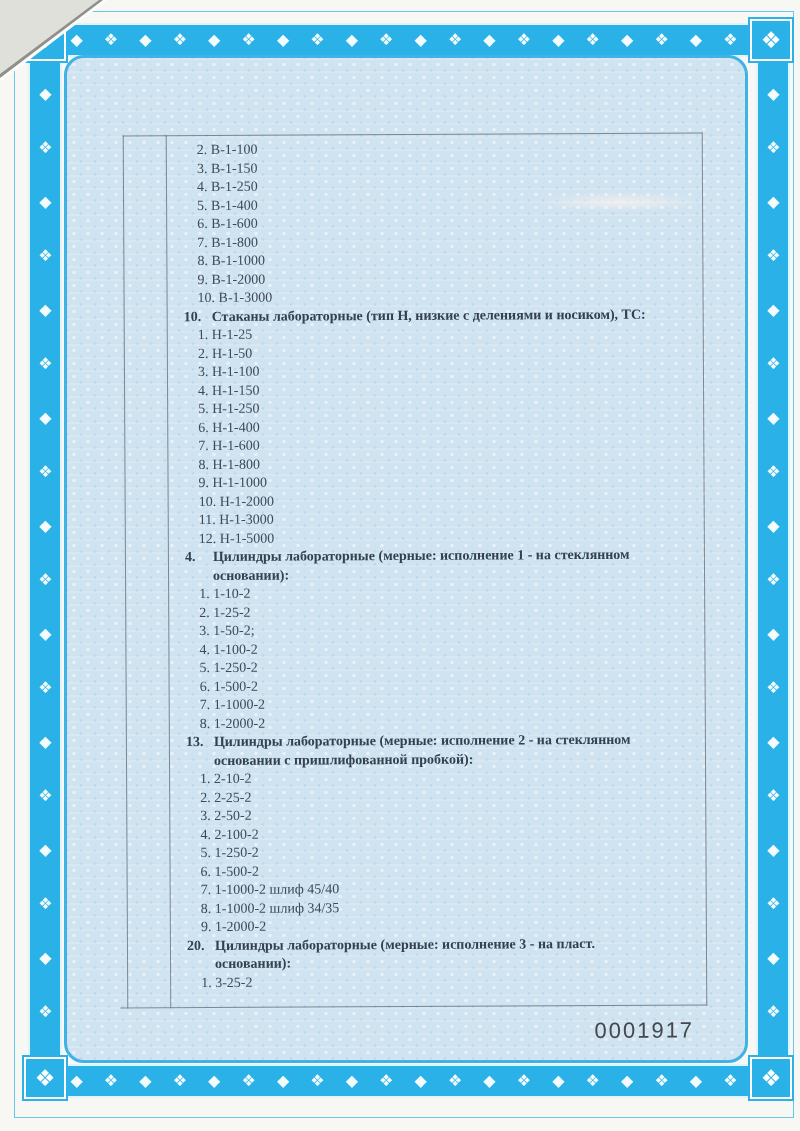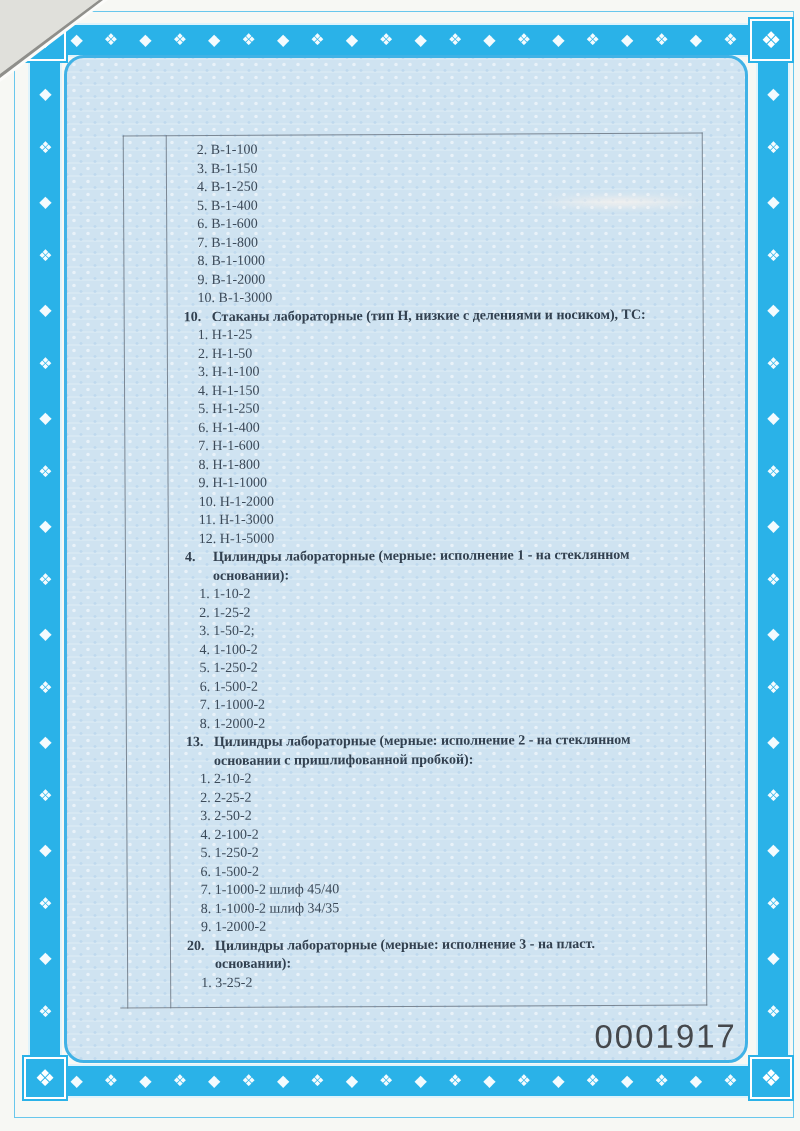--- a/index.html
+++ b/index.html
@@ -52,21 +52,21 @@
     background-position:0 0,7px 6px,0 0;
   }
   
   .sheet{
     position:absolute;left:0;top:0;width:800px;height:1131px;
     transform:rotate(-0.3deg);transform-origin:400px 570px;z-index:4;
   }
   .tline{position:absolute;background:var(--table-line);opacity:.8;}
   .serial{
     position:absolute;left:592px;top:1019px;
-    font-family:"Liberation Sans",sans-serif;font-size:33px;
+    font-family:"Liberation Sans",sans-serif;font-size:22px;
     color:var(--serial);letter-spacing:2px;z-index:5;
   }
   
   .list{
     position:absolute;left:185px;top:140px;width:472px;
     font-size:14px;line-height:18.5px;color:var(--text);
   }
   .sec-header{display:flex;font-weight:bold;color:var(--heading);}
   .sec-num{width:28px;flex:none;}
   .sec-text{flex:1;max-width:442px;}

